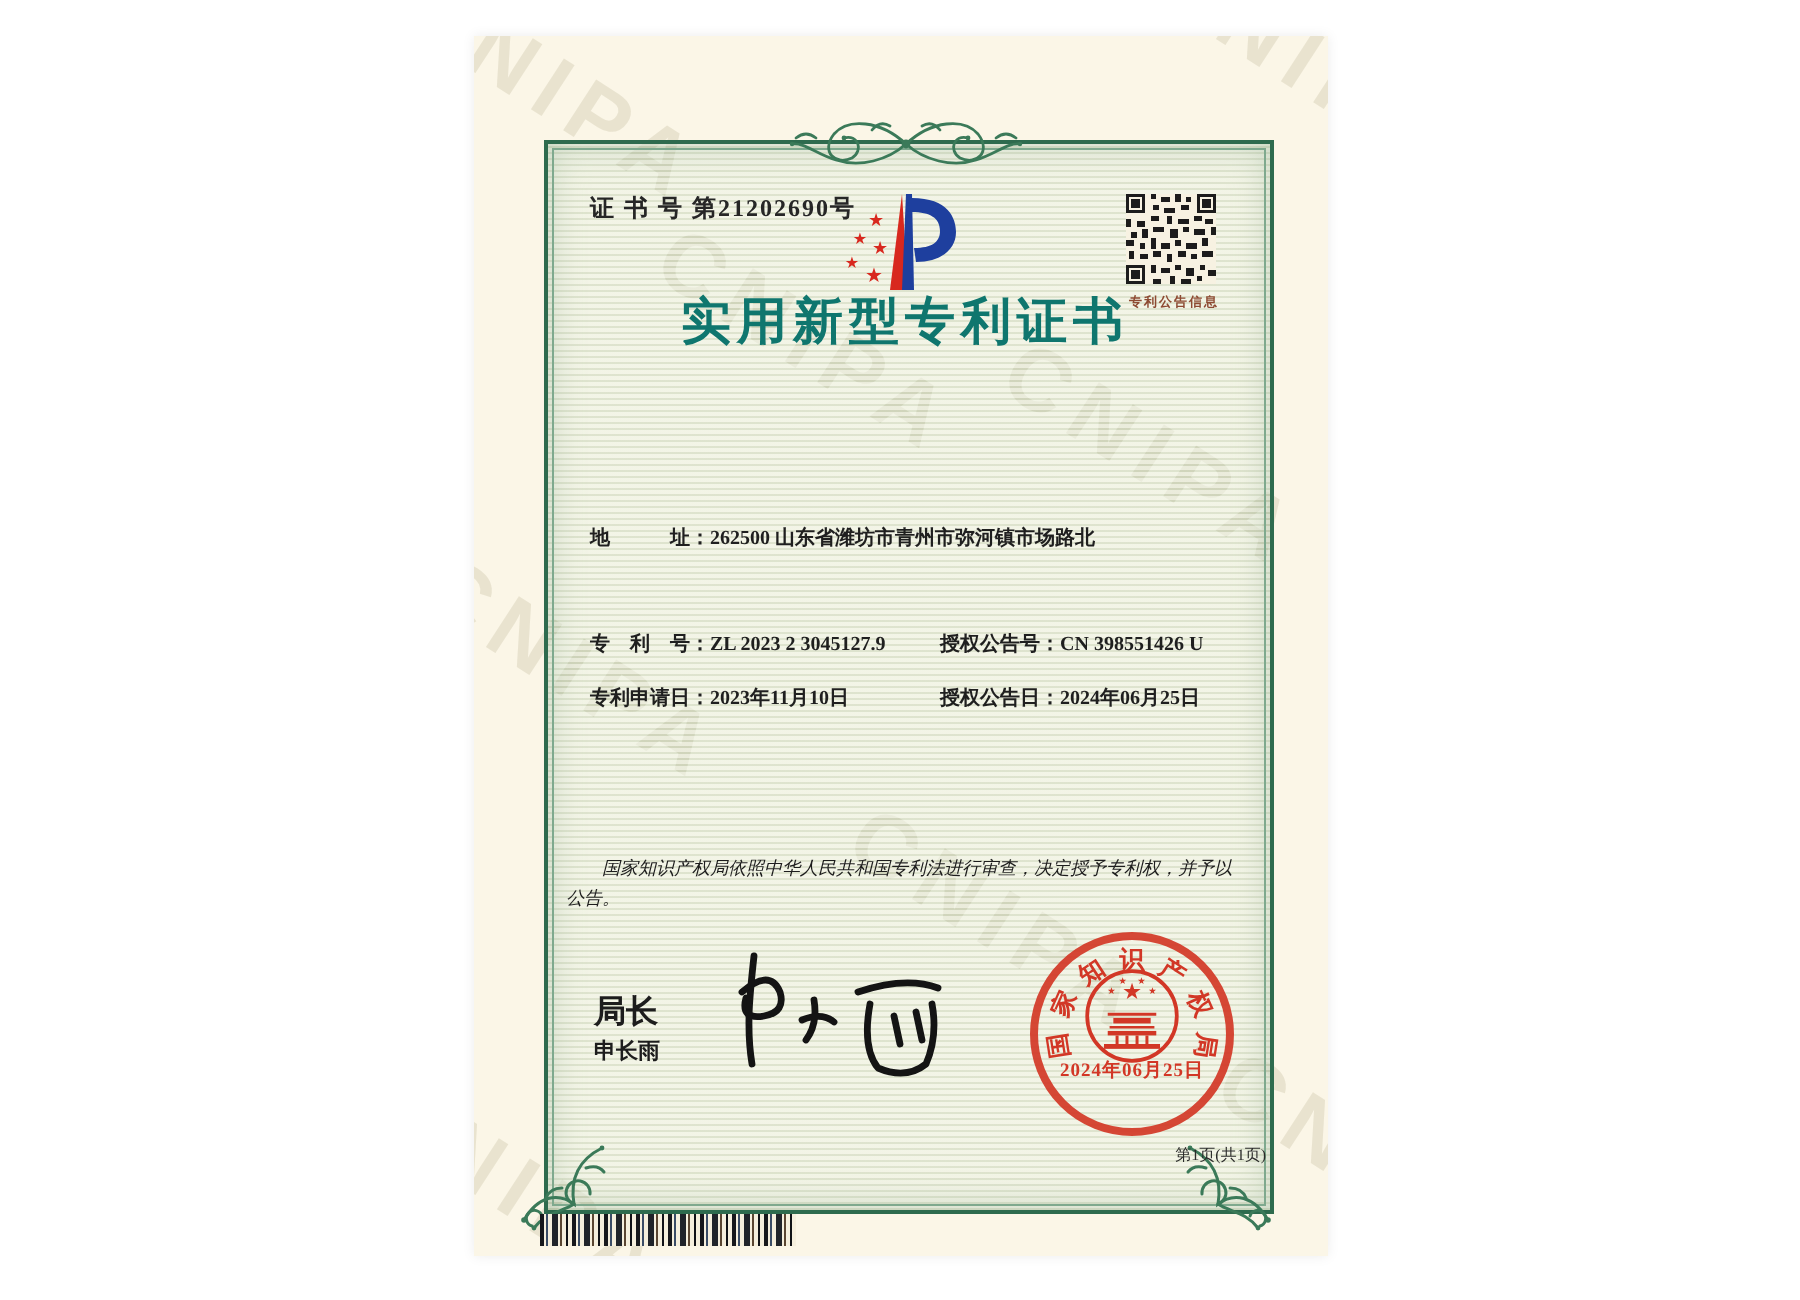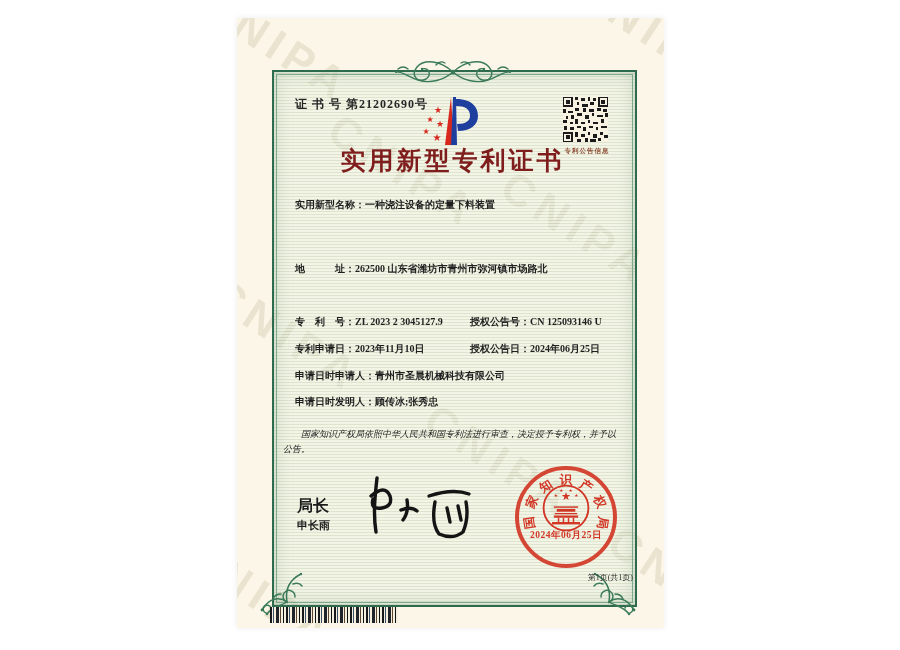--- a/index.html
+++ b/index.html
@@ -31,21 +31,21 @@
   .flourish.br{left:354px;top:552px;transform:scaleX(-1);}
 
   
   .cert-no{position:absolute;left:58px;top:78px;font-size:12px;font-weight:bold;
            color:#262626;letter-spacing:1px;}
   .logo{position:absolute;left:181px;top:73px;width:70px;height:60px;}
   .qr{position:absolute;left:326px;top:79px;width:45px;height:45px;}
   .qr-caption{position:absolute;left:312px;top:129px;width:76px;text-align:center;
               font-size:6.5px;font-weight:bold;color:#8d4a32;letter-spacing:1px;}
   .title{position:absolute;left:35px;top:126px;width:361px;text-align:center;
-         font-size:25px;font-weight:bold;color:#7f1d1d;letter-spacing:3px;}
+         font-size:25px;font-weight:bold;color:#0f766e;letter-spacing:3px;}
 
   
   .row{position:absolute;left:58px;width:330px;font-size:10px;font-weight:bold;
        color:#1f1f1f;white-space:nowrap;}
   .row .lbl{display:inline-block;}
   .row .col2{position:absolute;left:175px;top:0;}
   .r0{top:180px}.r1{top:215px}.r2{top:244px}.r3{top:272px}
   .r4{top:297px}.r5{top:324px}.r6{top:351px}.r7{top:377px}
 
   
@@ -213,39 +213,30 @@
         <rect x="10" y="31" width="3" height="2"></rect>
           <rect x="16" y="30" width="2" height="3"></rect>
           <rect x="20" y="31" width="4" height="2"></rect>
           <rect x="26" y="30" width="2" height="2"></rect>
       </g>
     </svg>
     <div class="qr-caption">专利公告信息</div>
 
     <div class="title">实用新型专利证书</div>
 
-    <div class="row r0">
-      <span class="lbl">实用新型名称：</span><span class="val">一种浇注设备的定量下料装置</span>
-    </div>
     <div class="row r2">
       <span class="lbl">地　　　址：</span><span class="val">262500 山东省潍坊市青州市弥河镇市场路北</span>
     </div>
     <div class="row r4">
       <span class="lbl">专　利　号：</span><span class="val">ZL 2023 2 3045127.9</span>
-      <span class="col2"><span class="lbl">授权公告号：</span><span class="val">CN 125093146 U</span></span>
+      <span class="col2"><span class="lbl">授权公告号：</span><span class="val">CN 398551426 U</span></span>
     </div>
     <div class="row r5">
       <span class="lbl">专利申请日：</span><span class="val">2023年11月10日</span>
       <span class="col2"><span class="lbl">授权公告日：</span><span class="val">2024年06月25日</span></span>
-    </div>
-    <div class="row r6">
-      <span class="lbl">申请日时申请人：</span><span class="val">青州市圣晨机械科技有限公司</span>
-    </div>
-    <div class="row r7">
-      <span class="lbl">申请日时发明人：</span><span class="val">顾传冰;张秀忠</span>
     </div>
 
     <div class="notice">
       <div class="l1">国家知识产权局依照中华人民共和国专利法进行审查，决定授予专利权，并予以公告。</div>
     </div>
 
     <div class="director-title">局长</div>
     <div class="director-name">申长雨</div>
 
     <svg class="signature" viewBox="0 0 140 78">

